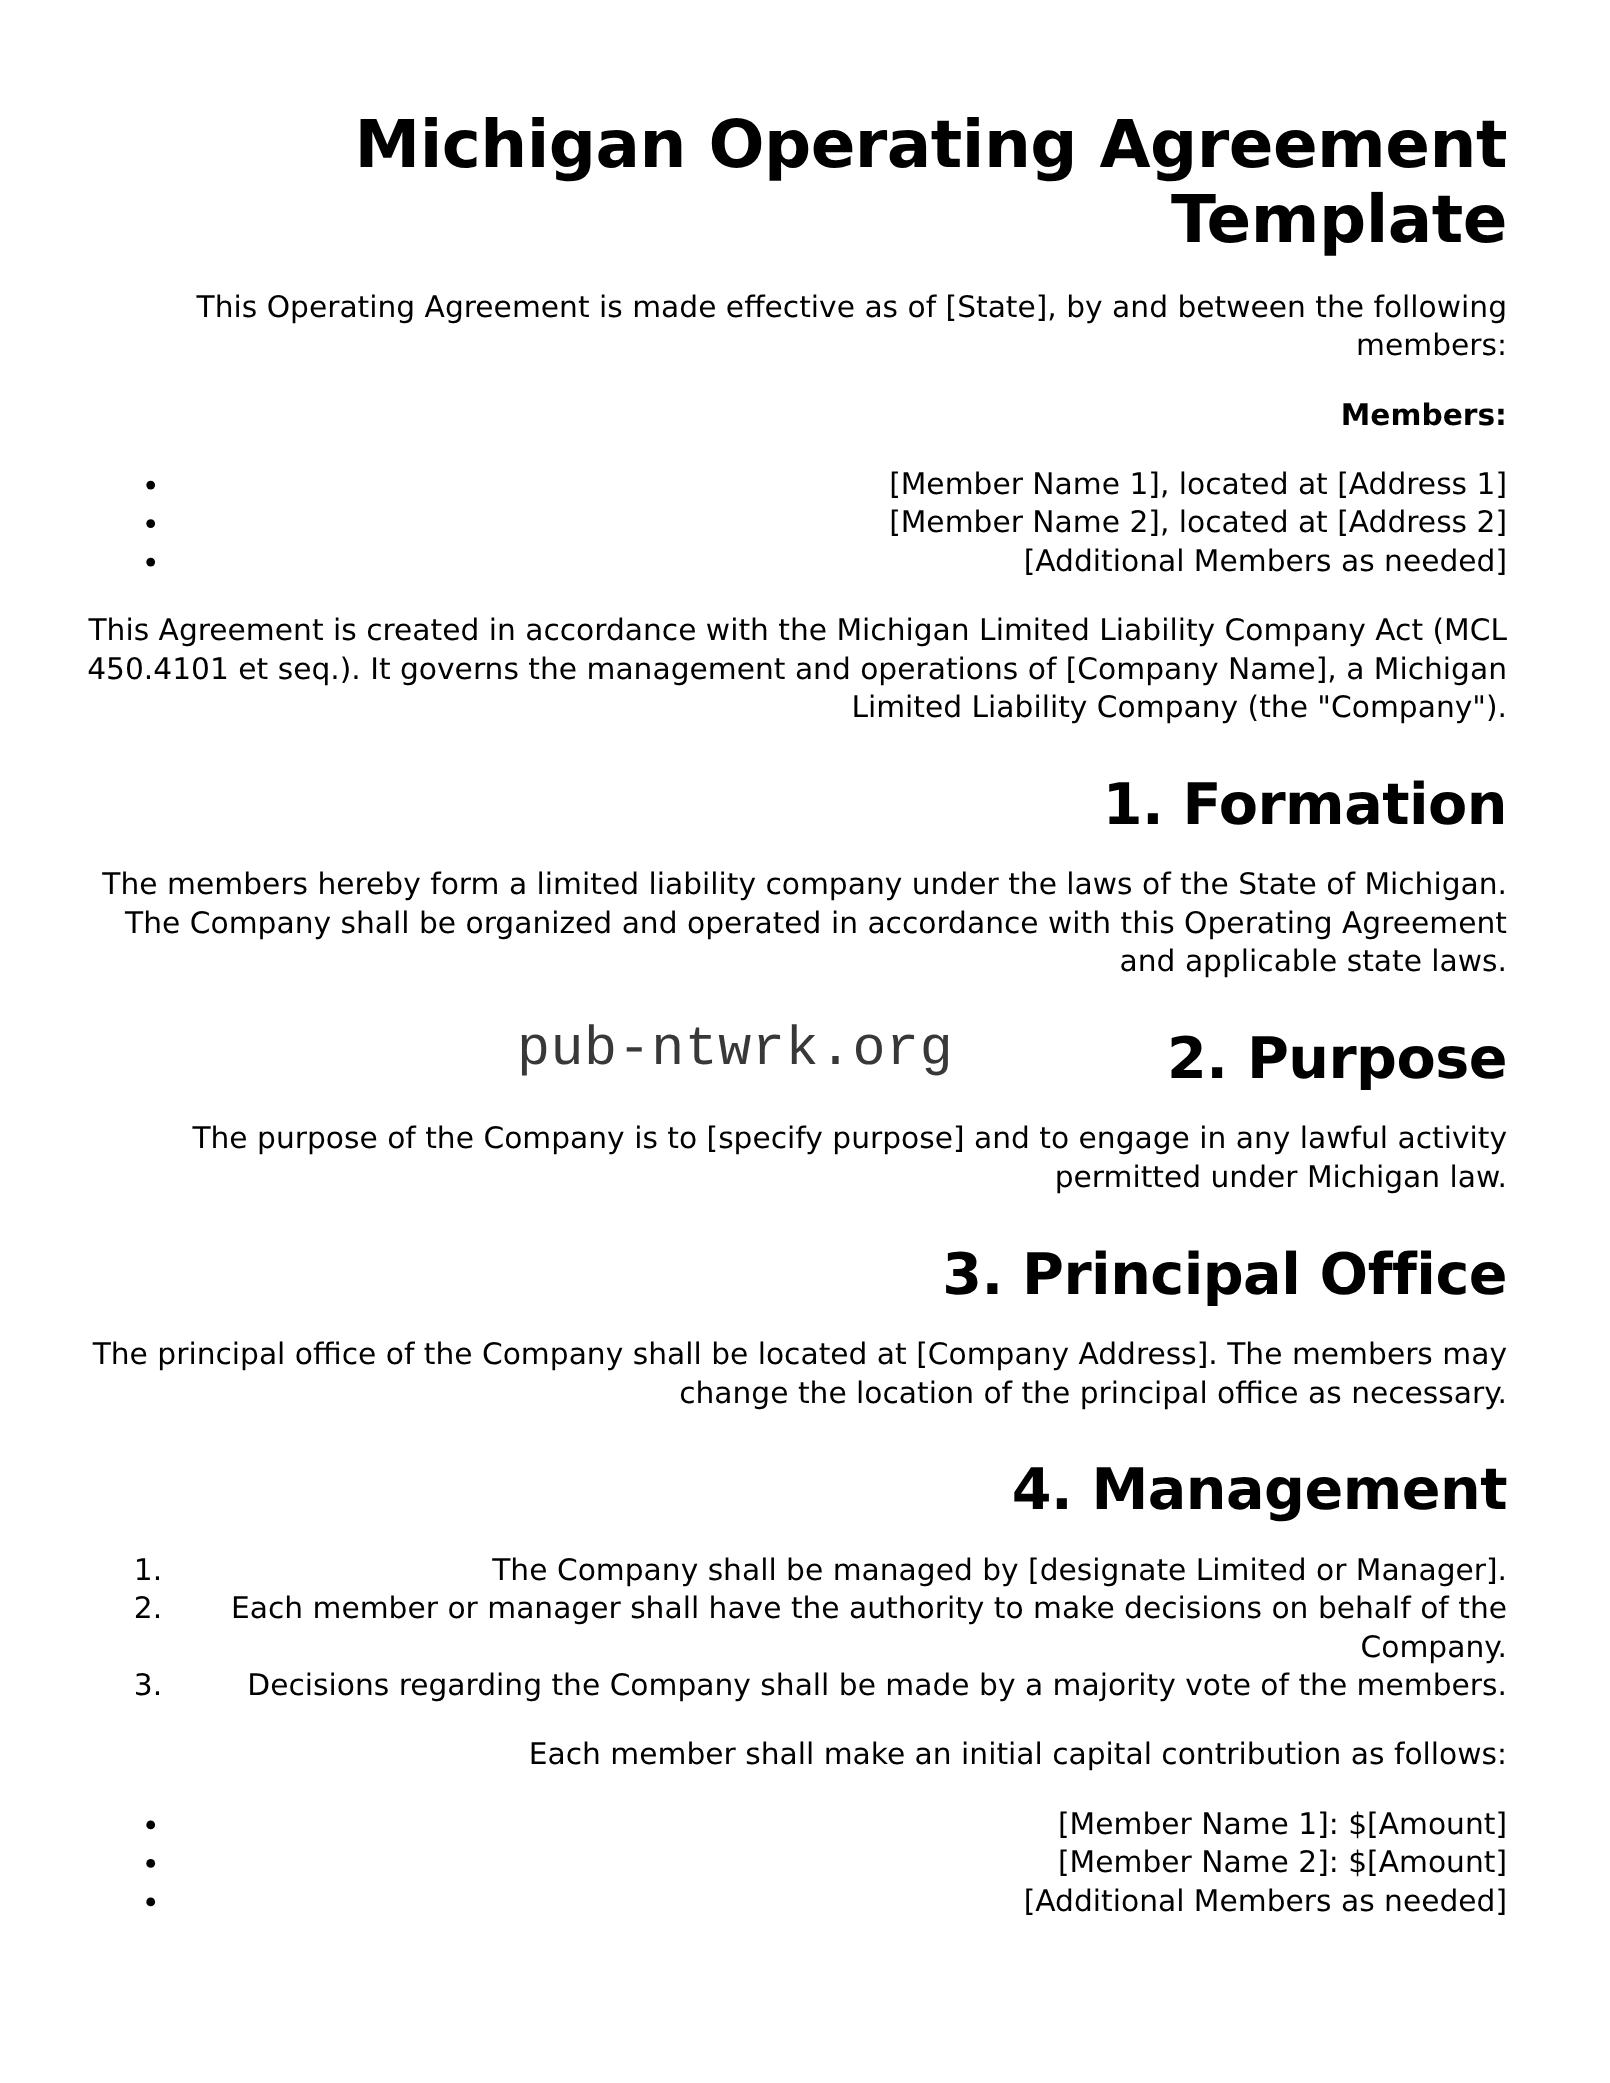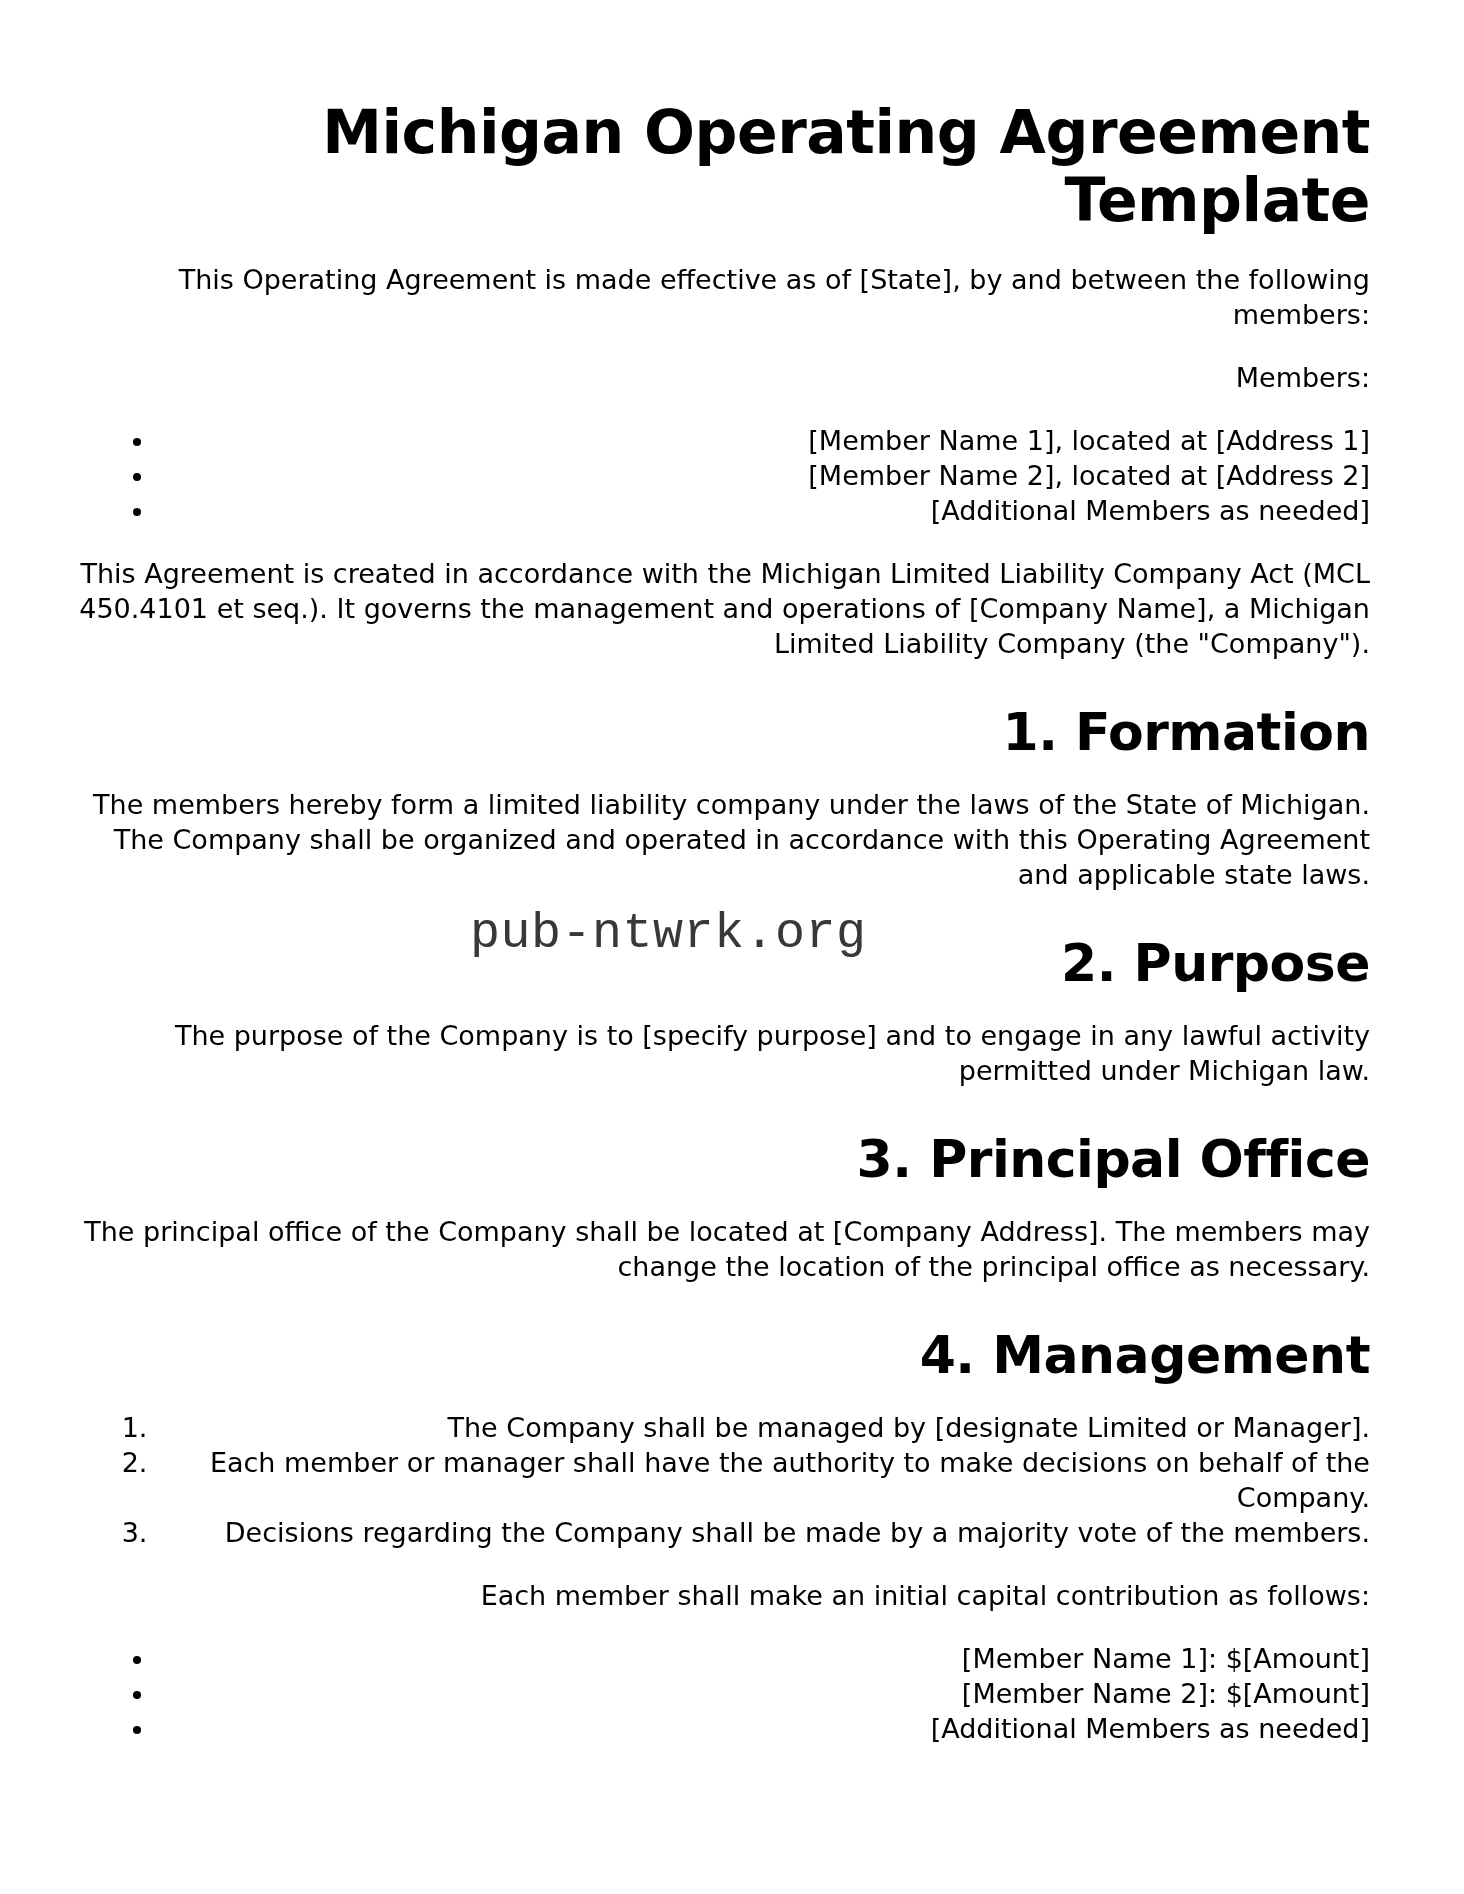--- a/index.html
+++ b/index.html
@@ -35,35 +35,35 @@
     font-size: 52px;
     line-height: 54px;
     font-weight: bold;
     margin: 44px 0 28px 0;
     letter-spacing: -0.5px;
   }
   p {
     margin: 28px 0;
   }
   .bold-label {
-    font-weight: normal;
+    font-weight: bold;
   }
   ul, ol {
     margin: 28px 0;
     padding-left: 88px;
   }
   li {
     line-height: 35px;
     margin: 0;
     padding-left: 2px;
   }
   .watermark {
     position: absolute;
     left: 470px;
-    top: 909px;
+    top: 930px;
     font-family: "Liberation Mono", monospace;
     font-size: 50px;
     line-height: 50px;
     font-weight: normal;
     color: #383838;
     letter-spacing: 0.5px;
     white-space: nowrap;
   }
 </style>
 </head>

